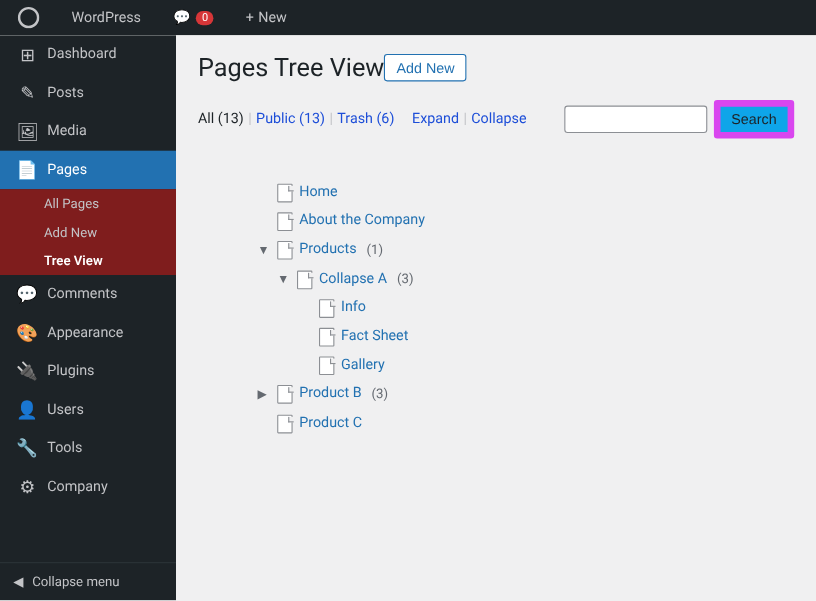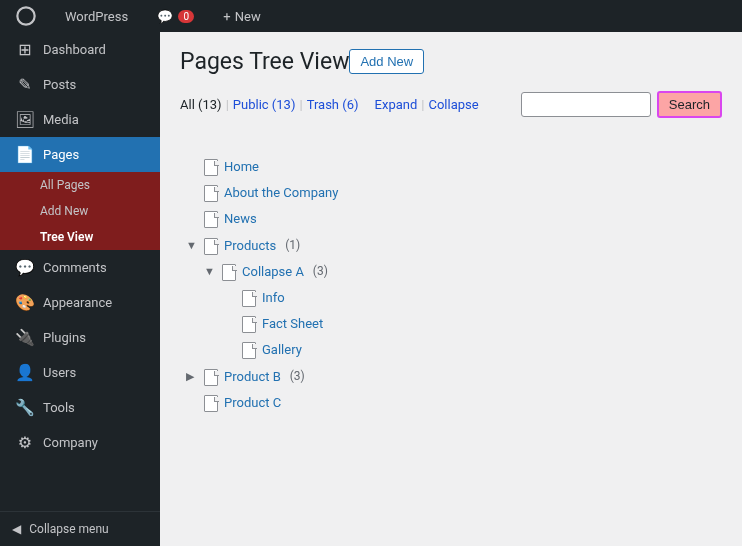--- a/index.html
+++ b/index.html
@@ -142,31 +142,31 @@
     .search-input {
       border: 1px solid #8c8f94;
       border-radius: 3px;
       padding: 4px 8px;
       font-size: 13px;
       width: 130px;
       outline: none;
       background: #fff;
     }
     .search-btn {
-      background: #fca5a5;
-      border: 2px solid #d946ef;
+      background: #0ea5e9;
+      border: 6px solid #d946ef;
       color: #1d2327;
       padding: 4px 10px;
       border-radius: 3px;
       cursor: pointer;
       font-size: 13px;
     }
 
     
-    .tree-view { padding: 4px 0; }
+    .tree-view { padding: 4px 0; margin-left: 48px; }
     .tree-item {
       display: flex;
       align-items: center;
       gap: 6px;
       padding: 4px 6px;
       color: #1d2327;
       font-size: 13px;
       line-height: 1.4;
     }
     .tree-item .page-name { color: #2271b1; cursor: pointer; }
@@ -327,25 +327,20 @@
         <span class="page-doc-icon"></span>
         <span class="page-name">Home</span>
       </div>
 
       <div class="tree-item">
         <span class="expand-icon"></span>
         <span class="page-doc-icon"></span>
         <span class="page-name">About the Company</span>
       </div>
 
-      <div class="tree-item">
-        <span class="expand-icon"></span>
-        <span class="page-doc-icon"></span>
-        <span class="page-name">News</span>
-      </div>
 
       <div class="tree-item">
         <span class="expand-icon" style="cursor:pointer;">▼</span>
         <span class="page-doc-icon"></span>
         <span class="page-name">Products</span>
         <span class="page-count">&nbsp;(1)</span>
       </div>
 
       <div class="tree-item indent-1">
         <span class="expand-icon" style="cursor:pointer;">▼</span>

